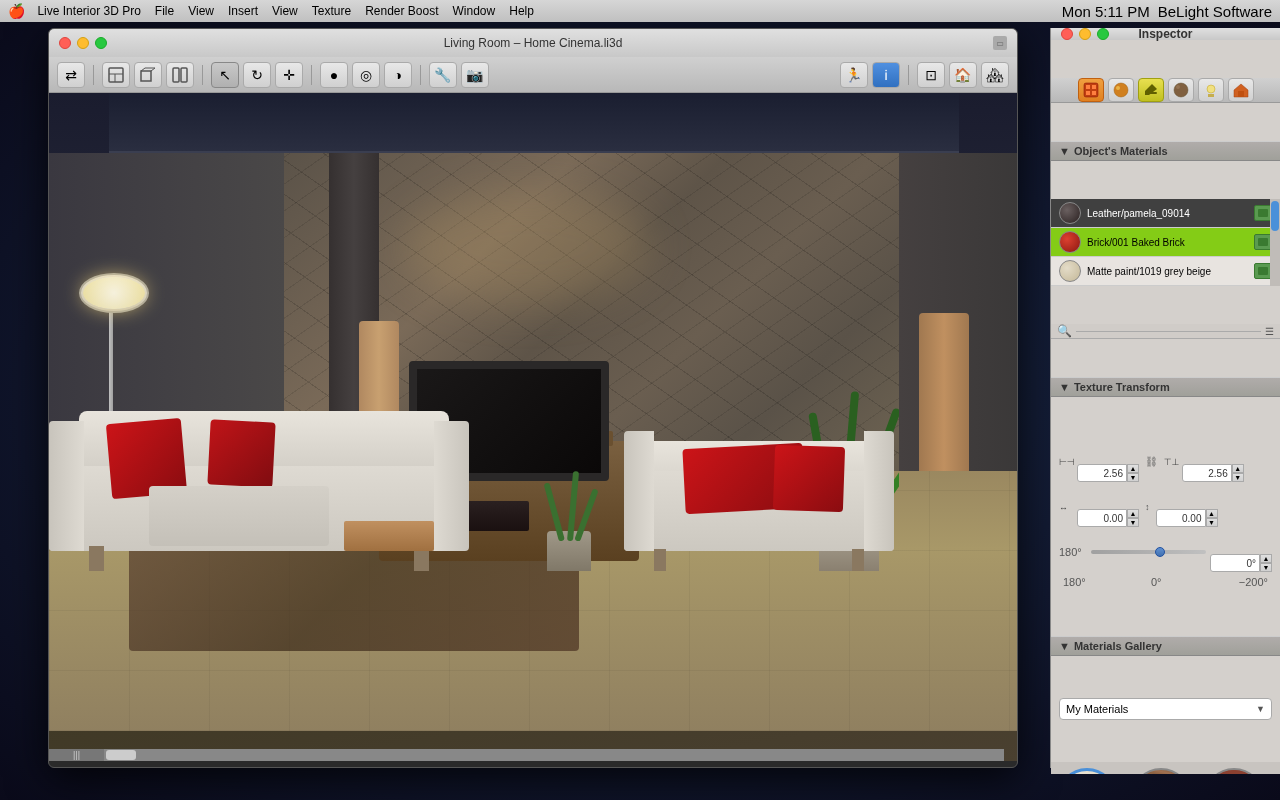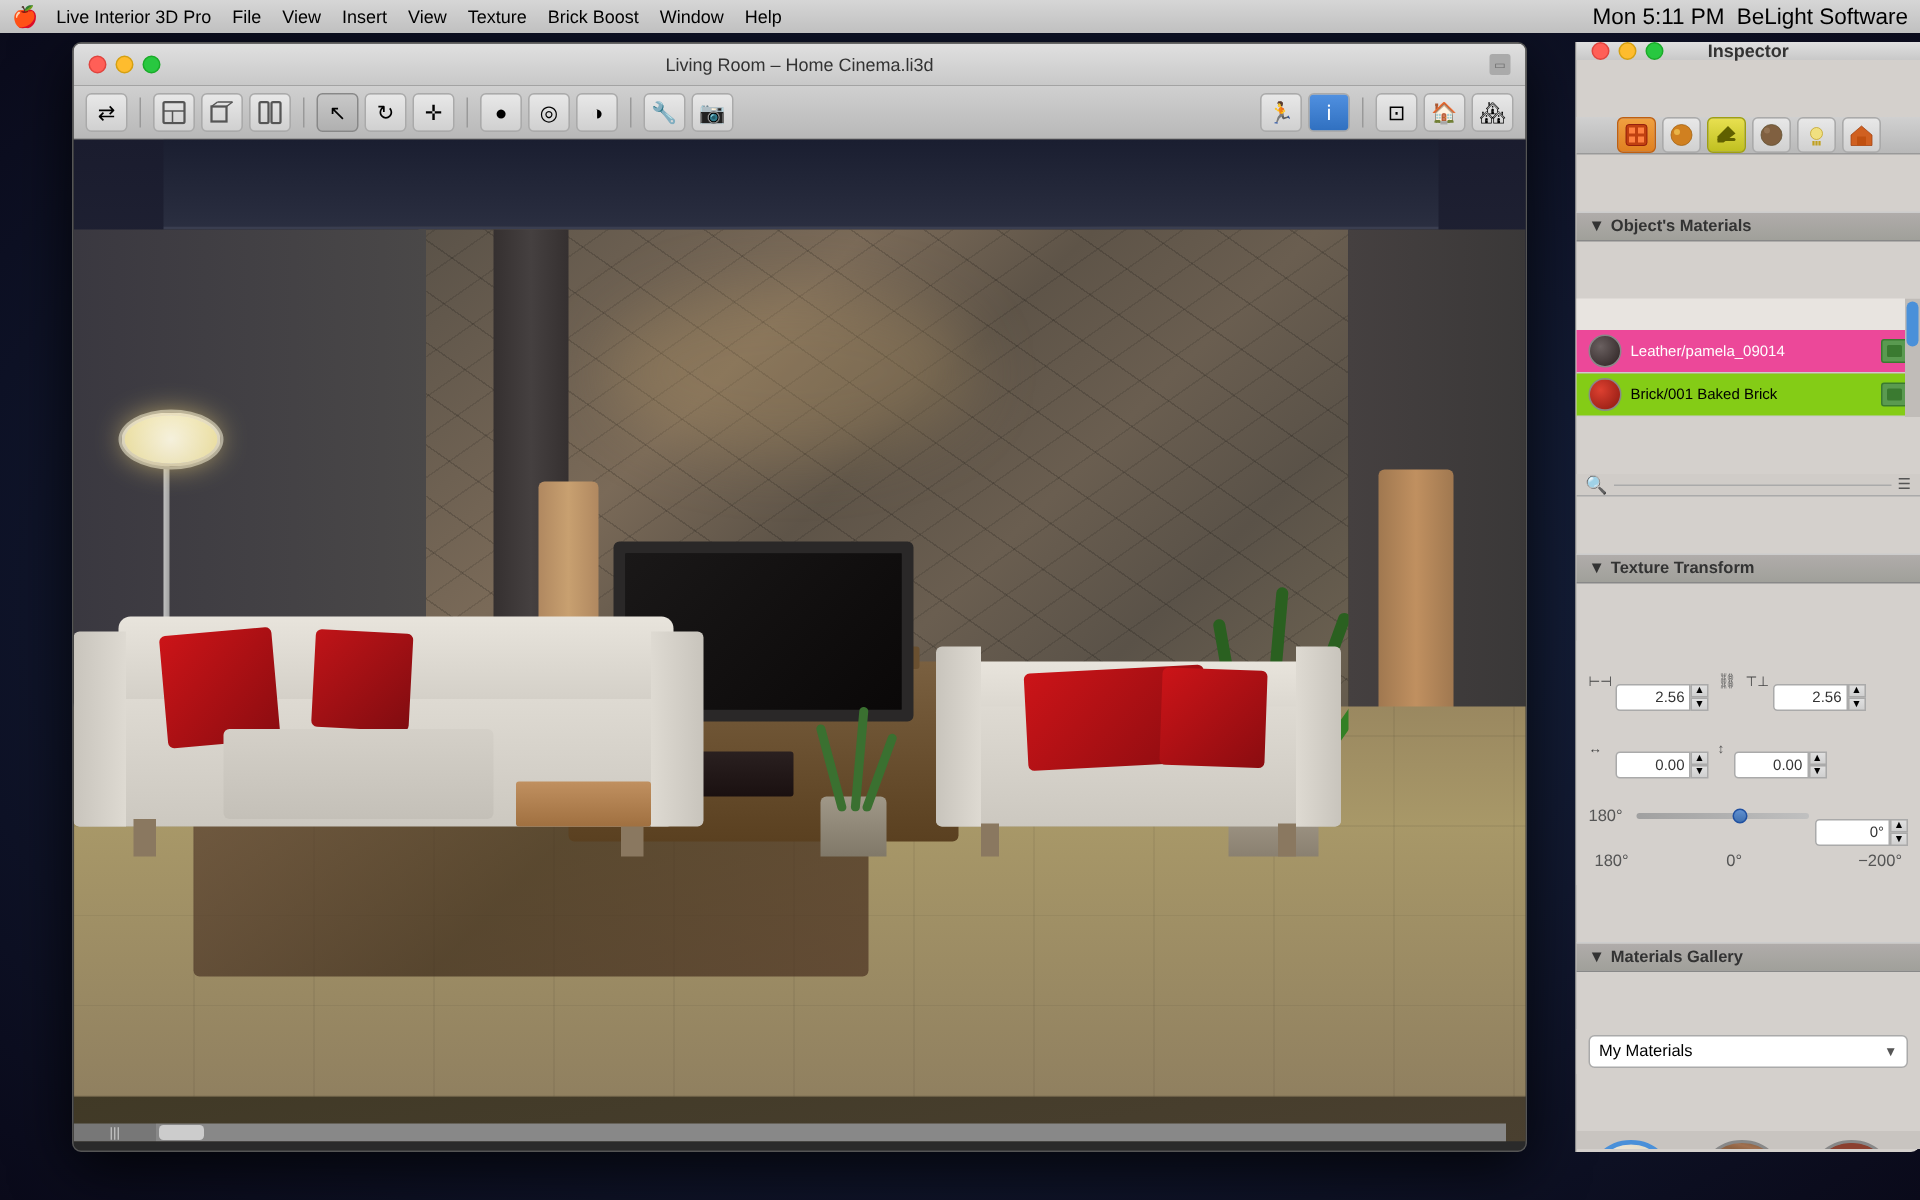--- a/index.html
+++ b/index.html
@@ -211,23 +211,22 @@
       display: flex;
       align-items: center;
       padding: 3px 8px;
       gap: 6px;
       border-bottom: 1px solid #ccc;
       cursor: pointer;
       font-size: 11px;
       position: relative;
     }
     .material-item:first-child {
-      background: #ec4899;
+      background: #404040;
       color: white;
-      margin-top: 21px;
     }
     .material-swatch {
       width: 22px; height: 22px;
       border-radius: 50%;
       border: 1px solid #888;
       flex-shrink: 0;
     }
     .material-name {
       flex: 1;
       font-size: 10px;
@@ -514,21 +513,21 @@
 <body>
 
 <div class="menubar">
   <span class="menubar-apple">🍎</span>
   <span class="menubar-item">Live Interior 3D Pro</span>
   <span class="menubar-item">File</span>
   <span class="menubar-item">View</span>
   <span class="menubar-item">Insert</span>
   <span class="menubar-item">View</span>
   <span class="menubar-item">Texture</span>
-  <span class="menubar-item">Brick Boost</span>
+  <span class="menubar-item">Render Boost</span>
   <span class="menubar-item">Window</span>
   <span class="menubar-item">Help</span>
   <div class="menubar-right">
     <span>Mon 5:11 PM</span>
     <span>BeLight Software</span>
   </div>
 </div>
 
 <div class="main-window">
 
@@ -782,20 +781,30 @@
     <div class="material-item" style="background:#84cc16;">
       <div class="material-swatch" style="background:radial-gradient(circle at 35% 35%, #dd4030, #8a1810);"></div>
       <span class="material-name">Brick/001 Baked Brick</span>
       <div class="material-icon">
         <svg width="12" height="10" viewBox="0 0 12 10">
             <rect x="0" y="0" width="12" height="10" fill="#5a9a50"></rect>
             <rect x="1" y="1" width="10" height="8" fill="#3a7a30" rx="1"></rect>
           </svg>
       </div>
     </div>
+    <div class="material-item" style="background:#e8e4e0;">
+      <div class="material-swatch" style="background:radial-gradient(circle at 35% 35%, #e4dcc8, #c4b898);"></div>
+      <span class="material-name">Matte paint/1019 grey beige</span>
+      <div class="material-icon">
+        <svg width="12" height="10" viewBox="0 0 12 10">
+            <rect x="0" y="0" width="12" height="10" fill="#5a9a50"></rect>
+            <rect x="1" y="1" width="10" height="8" fill="#3a7a30" rx="1"></rect>
+          </svg>
+      </div>
+    </div>
 
     <div style="position:absolute;right:0;top:0;bottom:0;width:10px;background:#c0bcb8;">
       <div style="width:8px;height:30px;background:#4a90d9;border-radius:4px;margin:2px auto;"></div>
     </div>
   </div>
 
   <div class="materials-toolbar">
     <span class="materials-search-icon">🔍</span>
     <div class="materials-separator"></div>
     <span class="materials-menu">☰</span>

